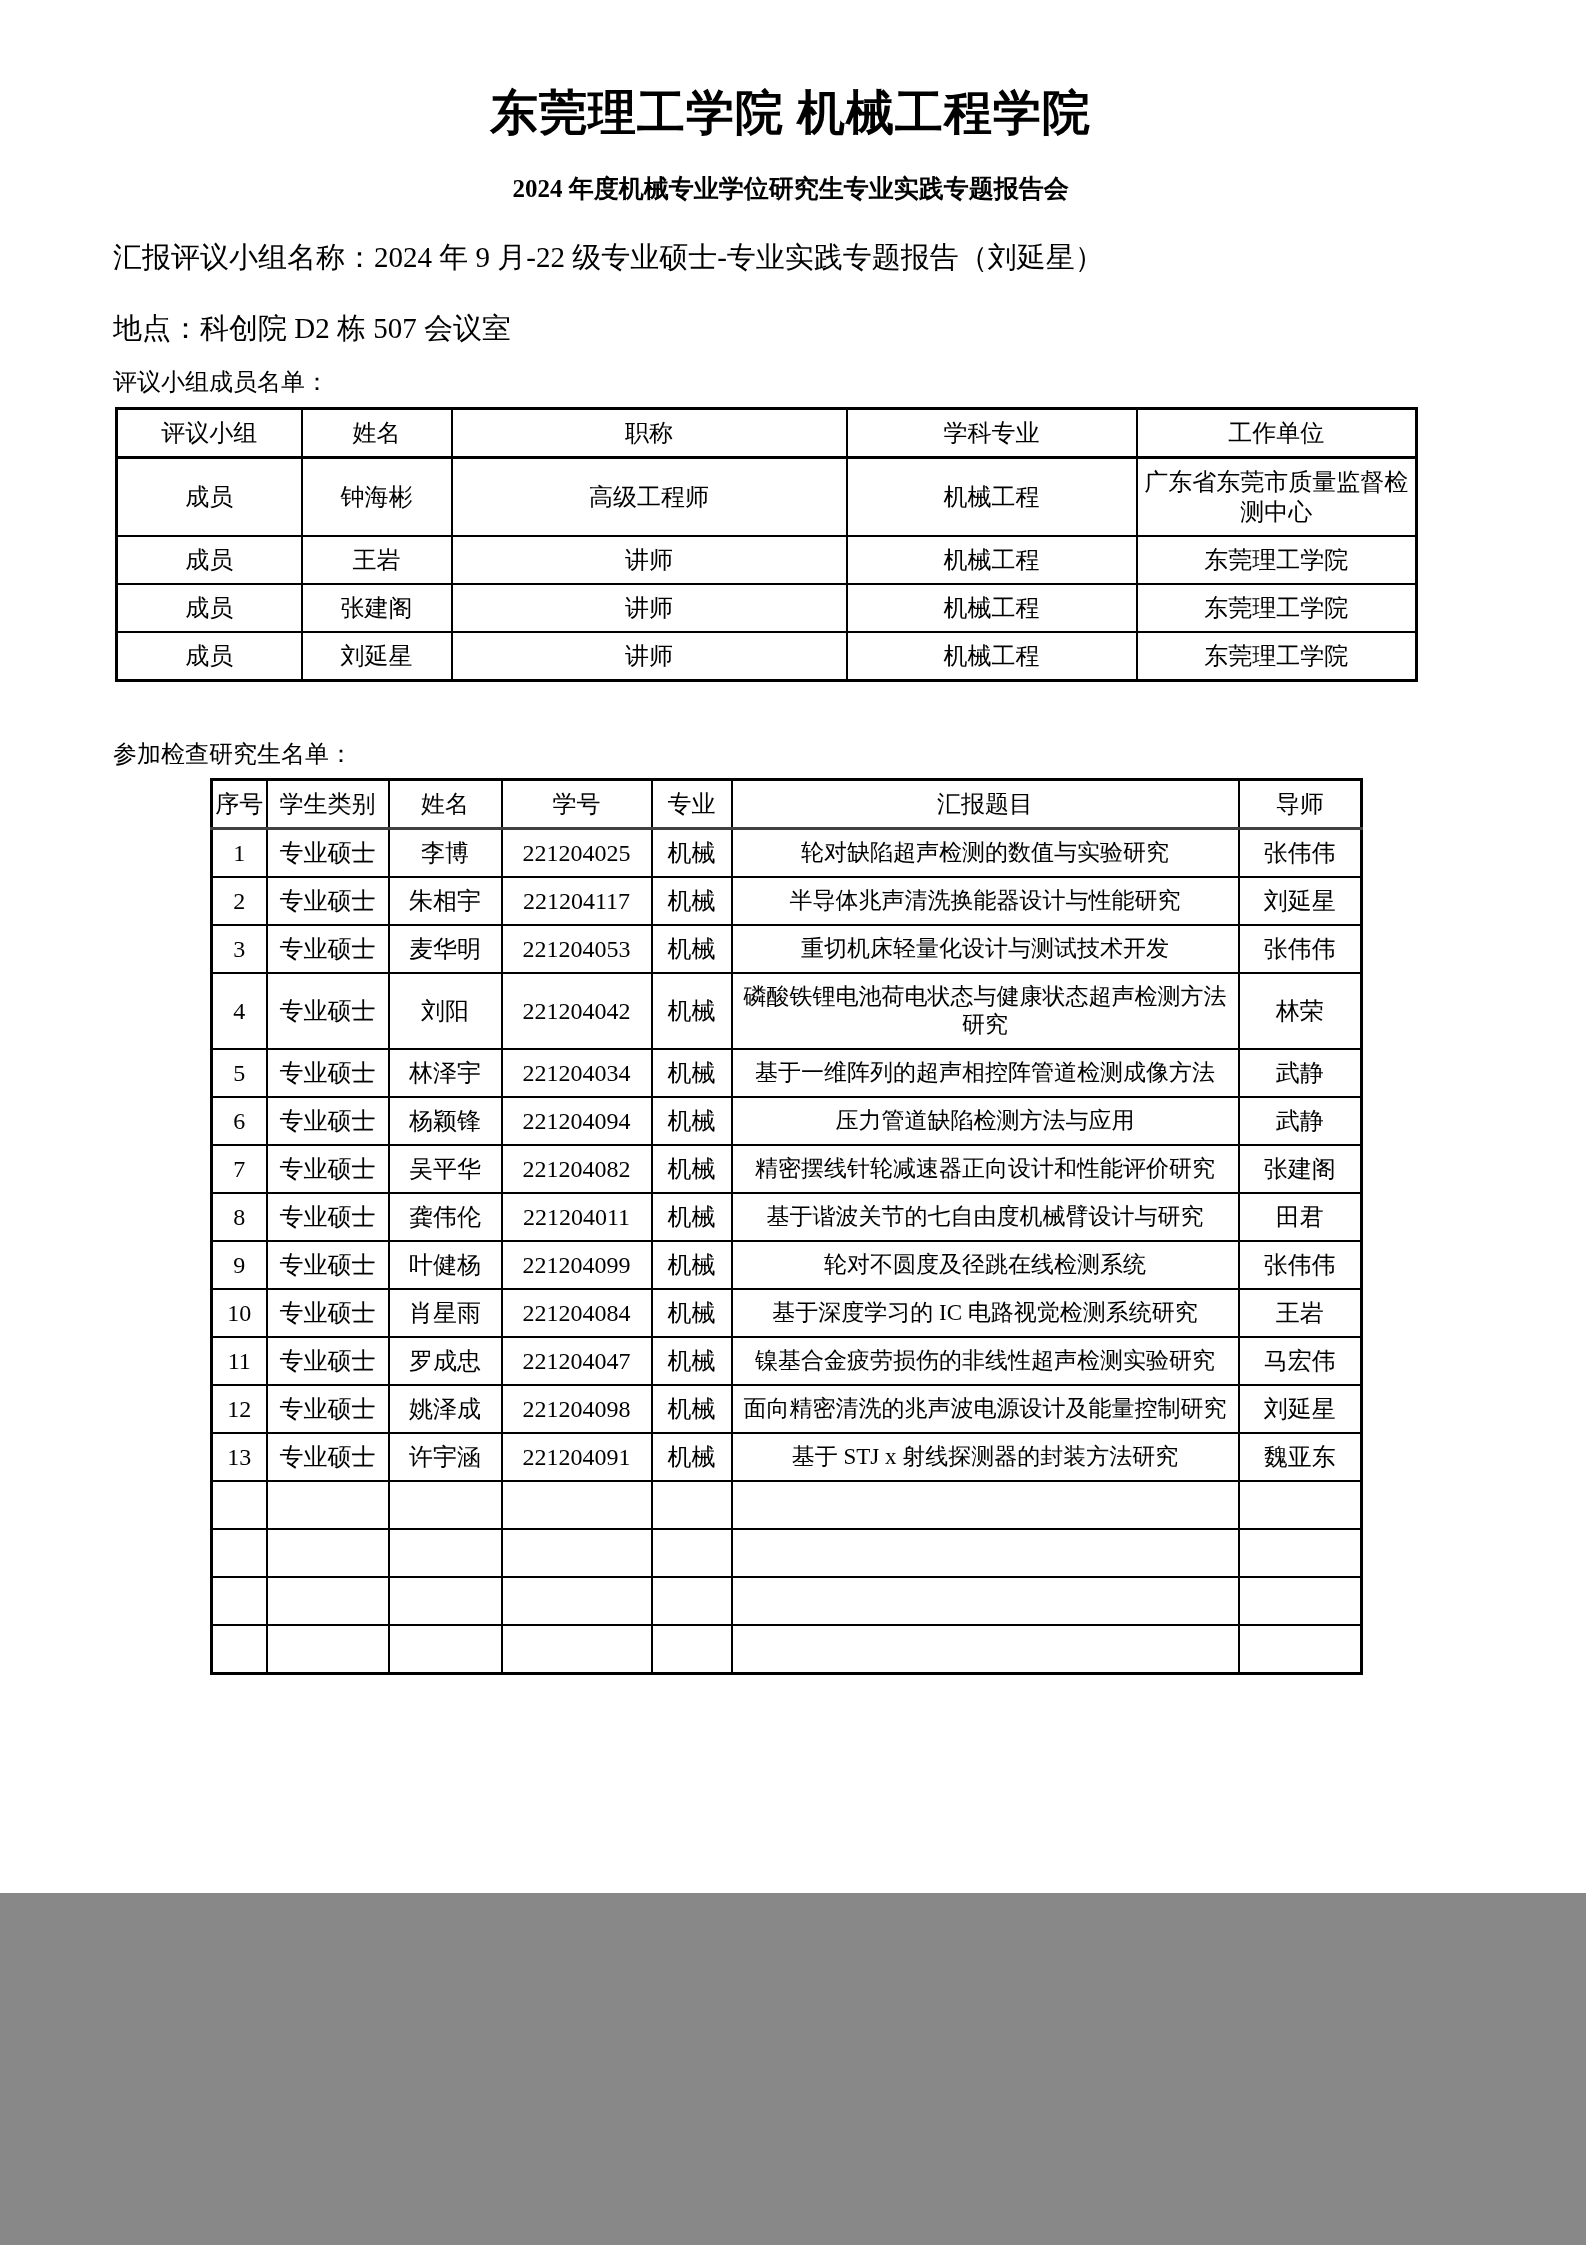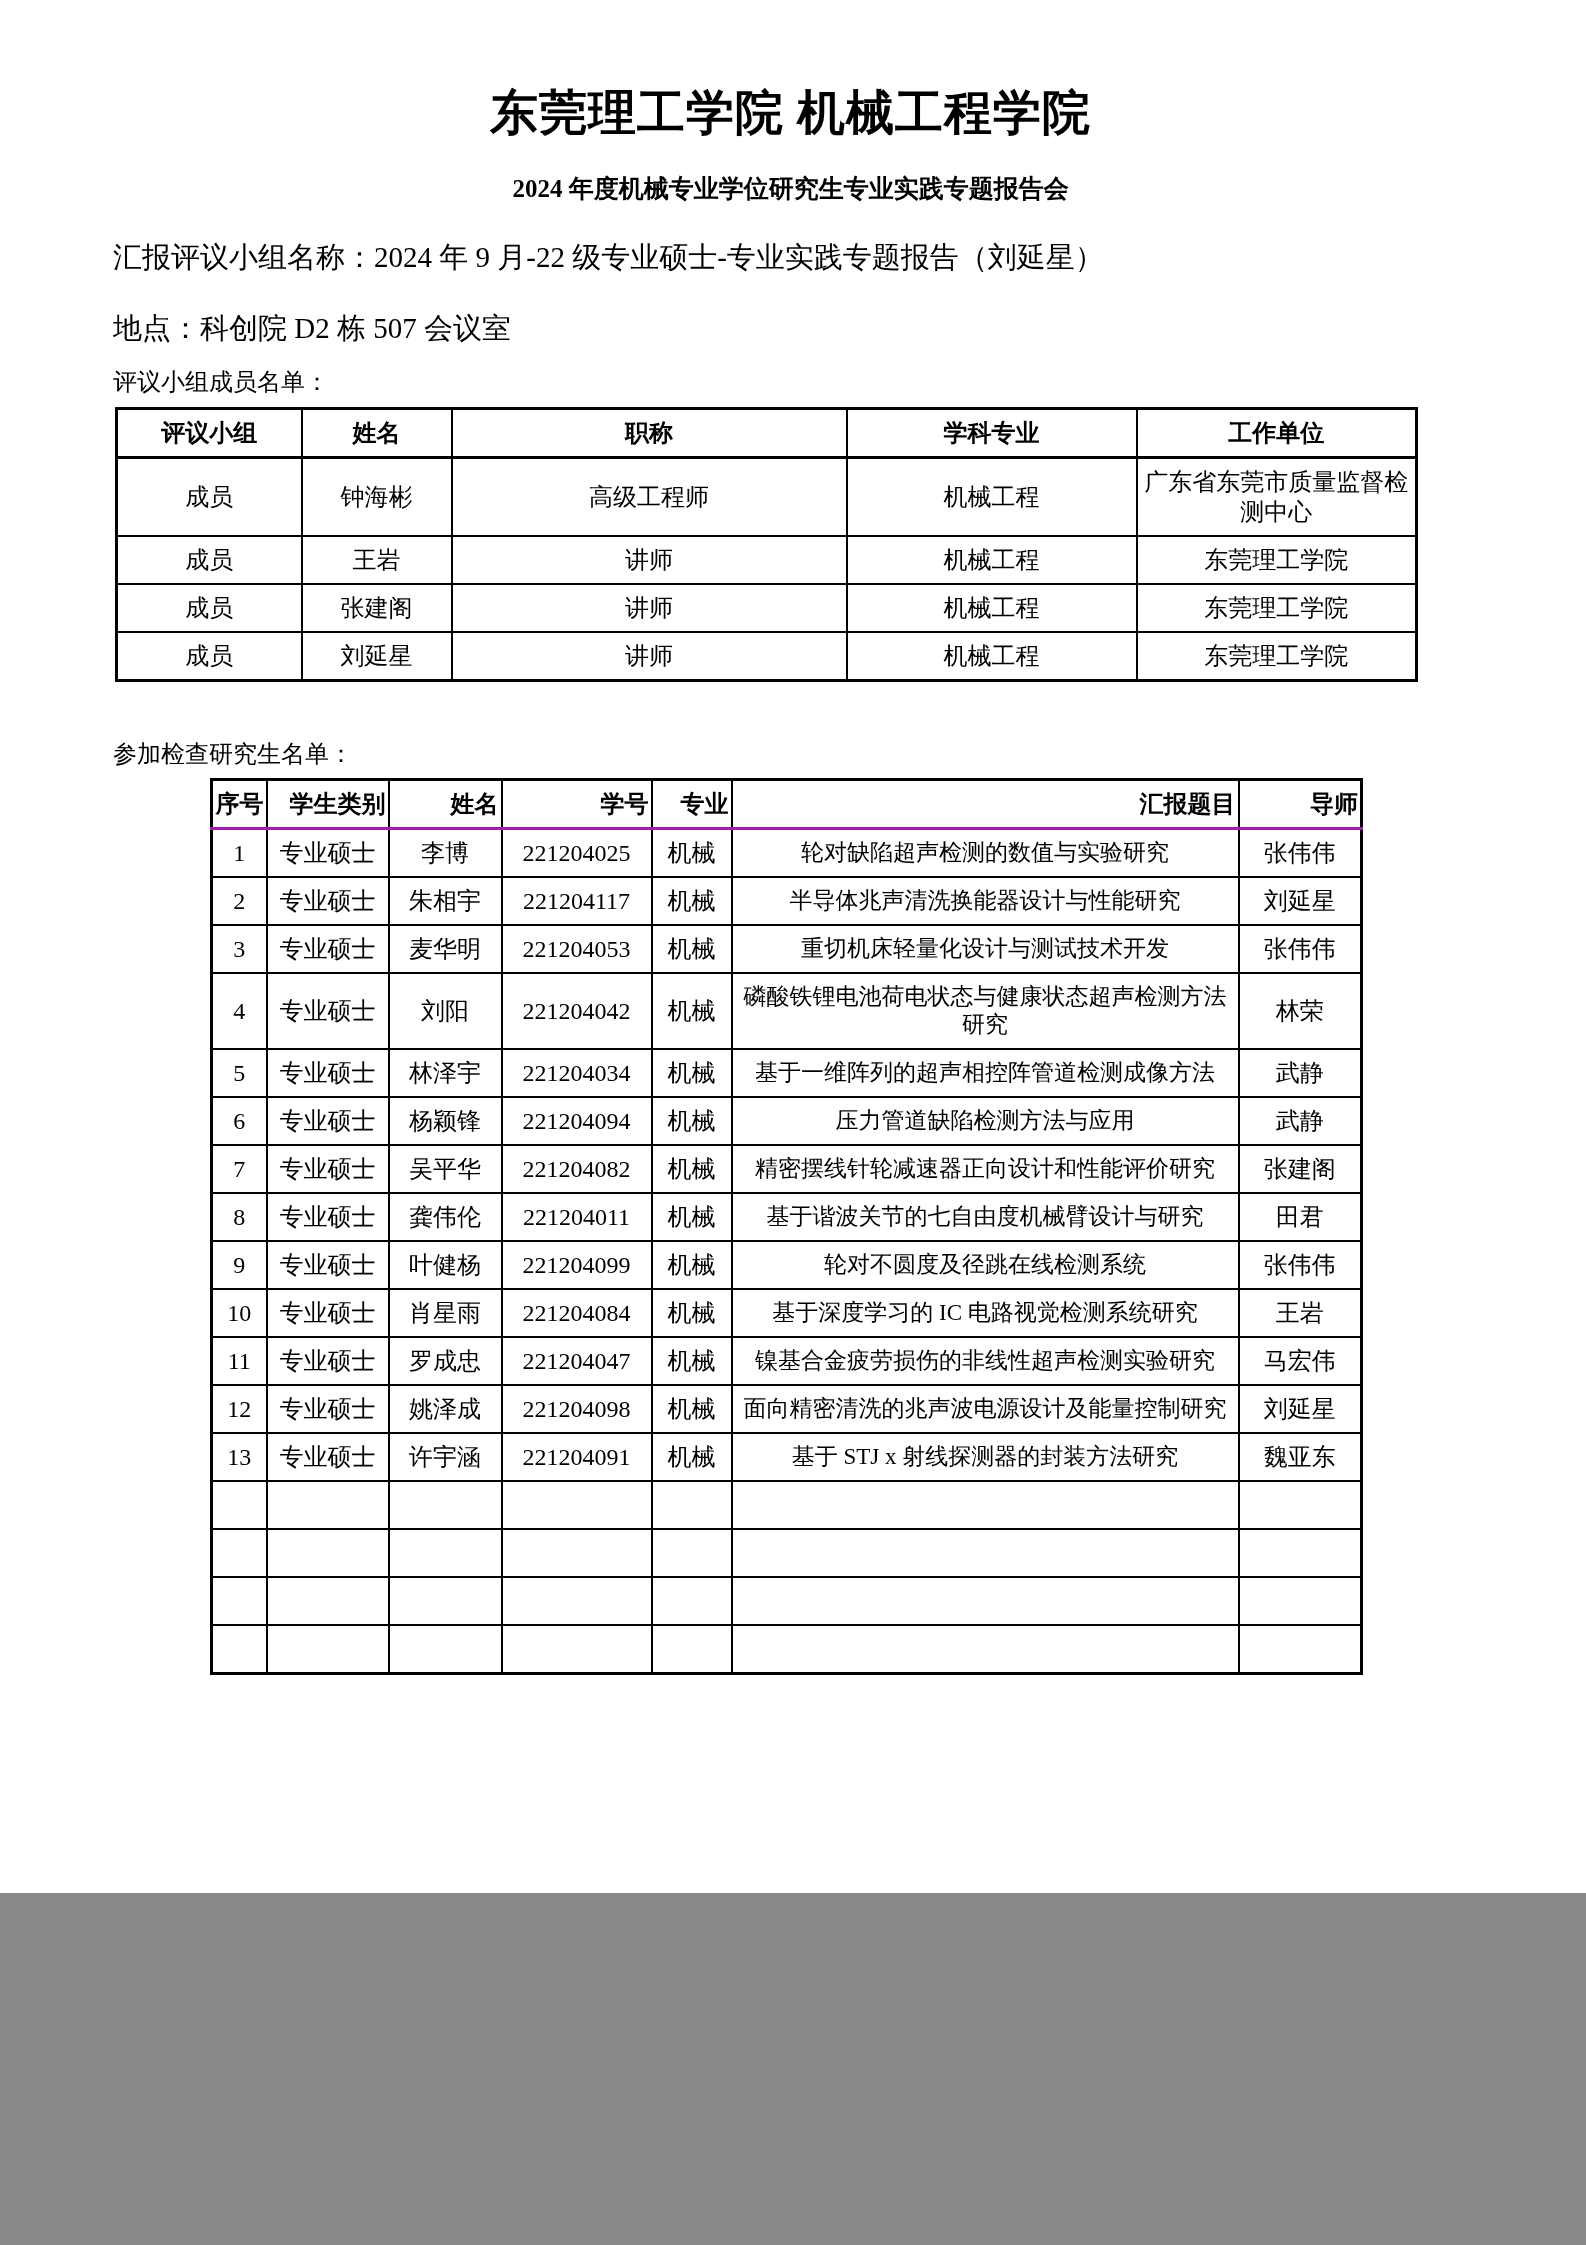--- a/index.html
+++ b/index.html
@@ -50,23 +50,23 @@
   .committee{width:1300px;margin-left:2px;}
   .students{width:1150px;margin-left:97px;}
   th,td{
     border:2px solid #000;
     text-align:center;
     vertical-align:middle;
     padding:8px 4px;
     overflow:hidden;
   }
   .committee th,.committee td{font-size:24px;line-height:30px;}
-  .committee th{font-weight:bold;border-bottom:3px solid #000;}
+  .committee th{font-weight:normal;border-bottom:3px solid #000;}
   .students th,.students td{font-size:24px;line-height:28px;padding:9px 2px;}
-  .students th{font-weight:bold;border-bottom:3px solid #a21caf;text-align:right;}
+  .students th{font-weight:normal;border-bottom:3px solid #404040;}
   .students td.title-cell{font-size:23px;}
   .students tr.empty td{height:28px;}
   table{border:3px solid #000;}
 </style>
 </head>
 <body>
 
 <div class="page">
 
   <h1 class="doc-title">东莞理工学院 机械工程学院</h1>

